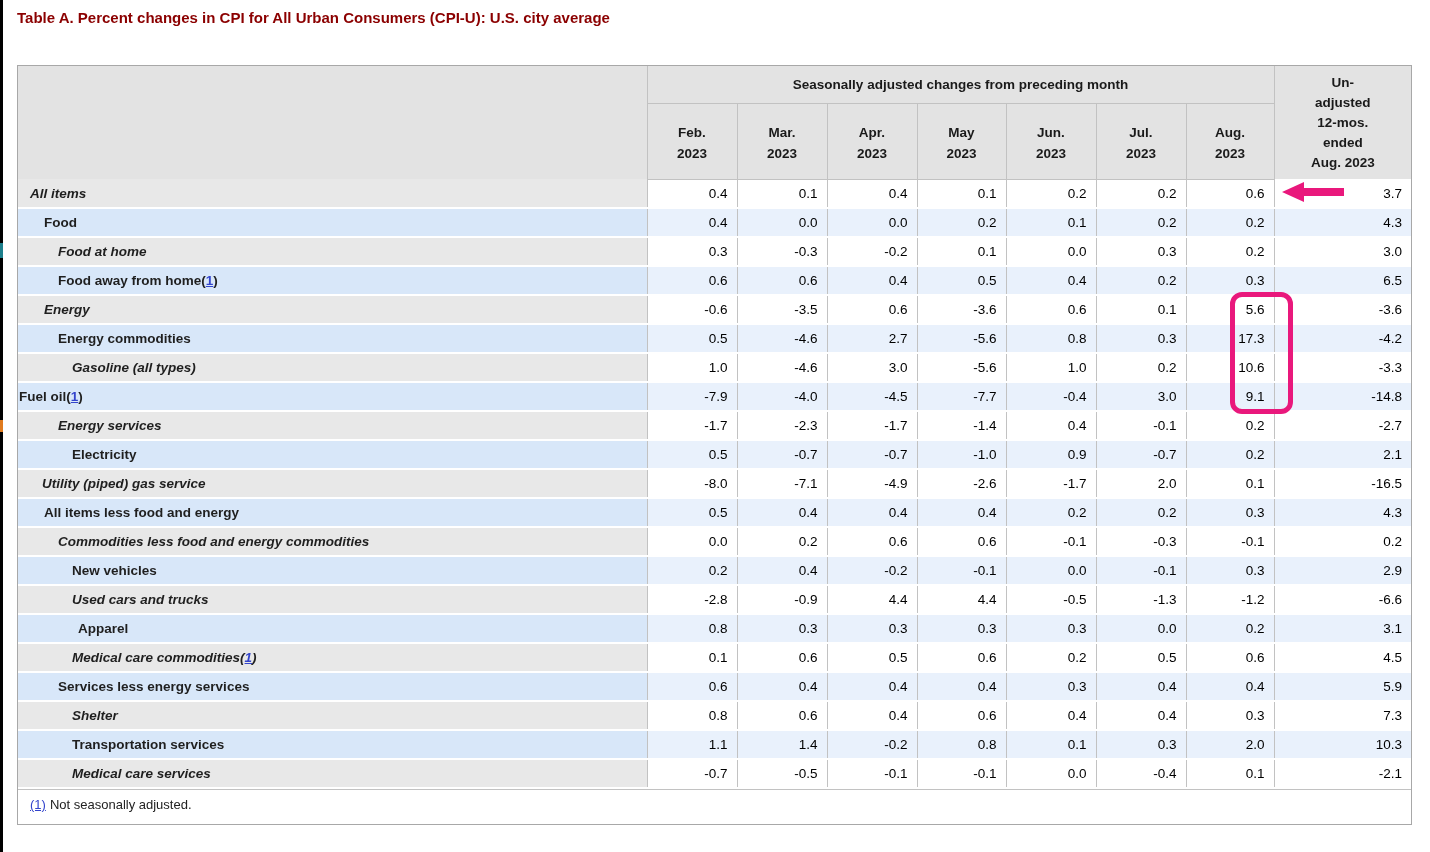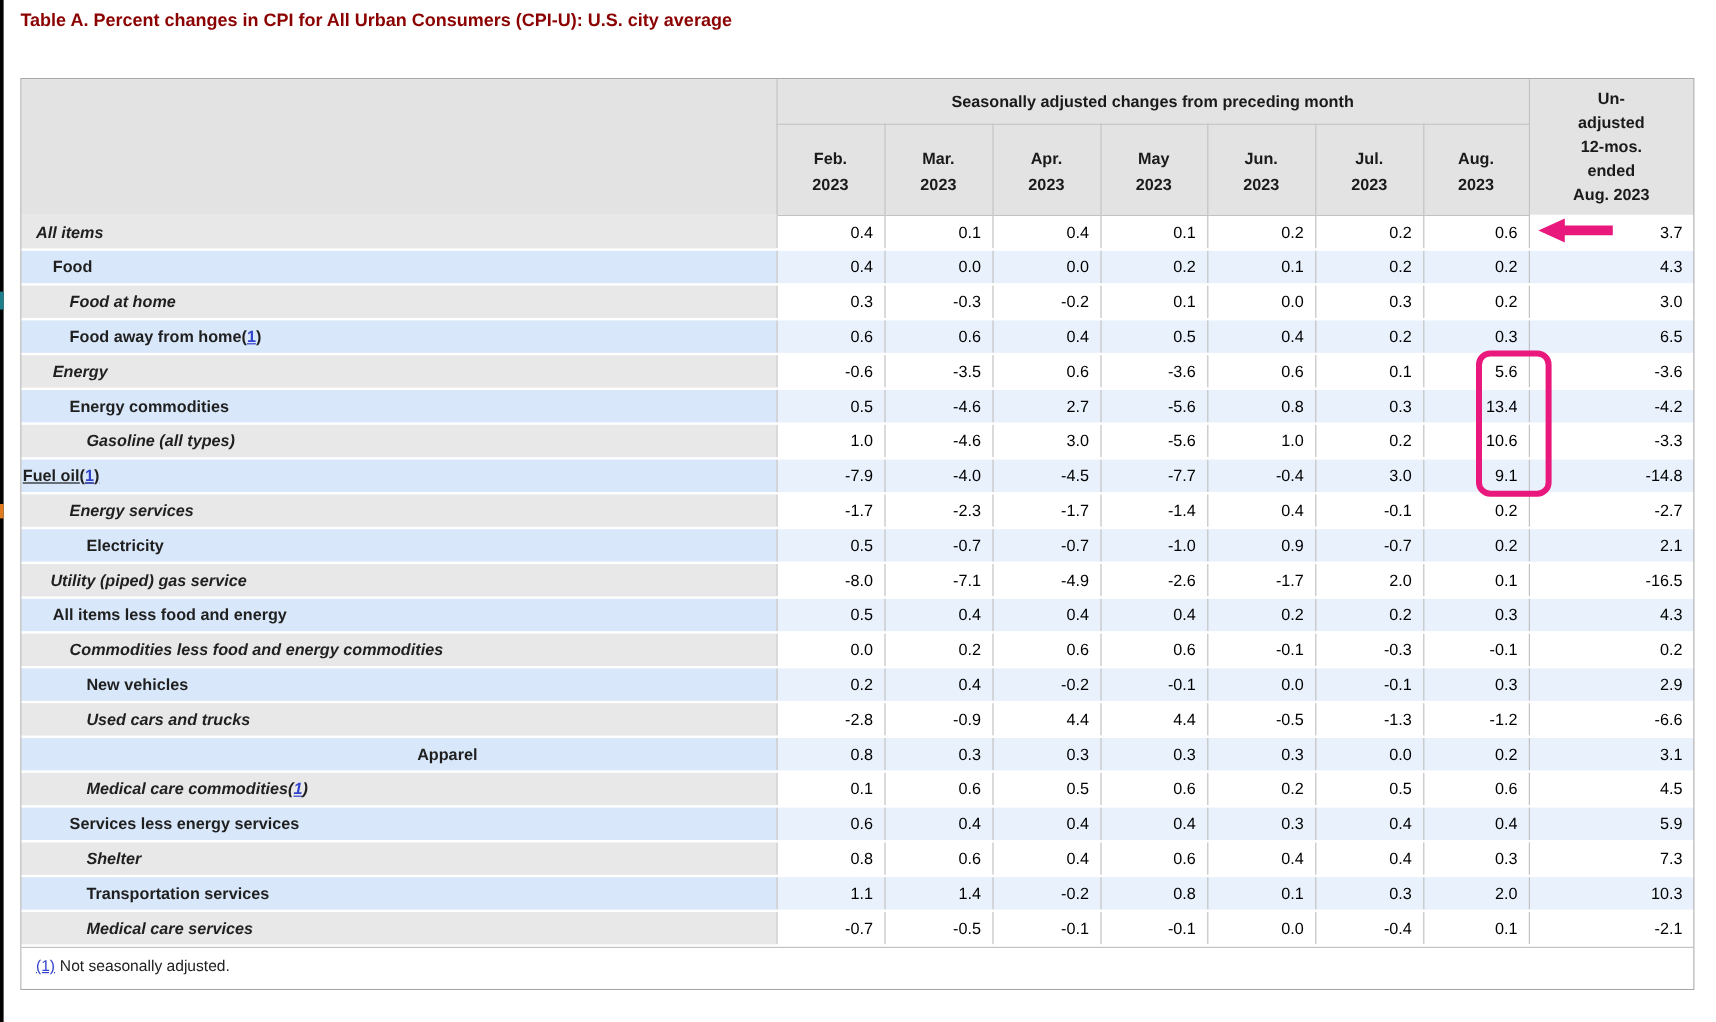--- a/index.html
+++ b/index.html
@@ -185,36 +185,36 @@
           <td class="num-cell yoy-cell">-3.6</td>
         </tr>
         <tr class="row-even">
           <td class="label-cell" style="padding-left: 40px;"><span>Energy commodities</span></td>
           <td class="num-cell">0.5</td>
           <td class="num-cell">-4.6</td>
           <td class="num-cell">2.7</td>
           <td class="num-cell">-5.6</td>
           <td class="num-cell">0.8</td>
           <td class="num-cell">0.3</td>
-          <td class="num-cell">13.4</td>
+          <td class="num-cell">17.3</td>
           <td class="num-cell yoy-cell">-4.2</td>
         </tr>
         <tr class="row-odd">
           <td class="label-cell" style="padding-left: 54px; margin-left: 12px;"><span>Gasoline (all types)</span></td>
           <td class="num-cell">1.0</td>
           <td class="num-cell">-4.6</td>
           <td class="num-cell">3.0</td>
           <td class="num-cell">-5.6</td>
           <td class="num-cell">1.0</td>
           <td class="num-cell">0.2</td>
           <td class="num-cell">10.6</td>
           <td class="num-cell yoy-cell">-3.3</td>
         </tr>
         <tr class="row-even">
-          <td class="label-cell" style=" text-decoration: underline;"><span>Fuel oil</span>(<a class="fn-ref">1</a>)</td>
+          <td class="label-cell" style=""><span>Fuel oil</span>(<a class="fn-ref">1</a>)</td>
           <td class="num-cell">-7.9</td>
           <td class="num-cell">-4.0</td>
           <td class="num-cell">-4.5</td>
           <td class="num-cell">-7.7</td>
           <td class="num-cell">-0.4</td>
           <td class="num-cell">3.0</td>
           <td class="num-cell">9.1</td>
           <td class="num-cell yoy-cell">-14.8</td>
         </tr>
         <tr class="row-odd">
@@ -288,21 +288,21 @@
           <td class="num-cell">-2.8</td>
           <td class="num-cell">-0.9</td>
           <td class="num-cell">4.4</td>
           <td class="num-cell">4.4</td>
           <td class="num-cell">-0.5</td>
           <td class="num-cell">-1.3</td>
           <td class="num-cell">-1.2</td>
           <td class="num-cell yoy-cell">-6.6</td>
         </tr>
         <tr class="row-even">
-          <td class="label-cell" style="padding-left: 82px; text-align: center;"><span>Apparel</span></td>
+          <td class="label-cell" style="padding-left: 60px;"><span>Apparel</span></td>
           <td class="num-cell">0.8</td>
           <td class="num-cell">0.3</td>
           <td class="num-cell">0.3</td>
           <td class="num-cell">0.3</td>
           <td class="num-cell">0.3</td>
           <td class="num-cell">0.0</td>
           <td class="num-cell">0.2</td>
           <td class="num-cell yoy-cell">3.1</td>
         </tr>
         <tr class="row-odd">

